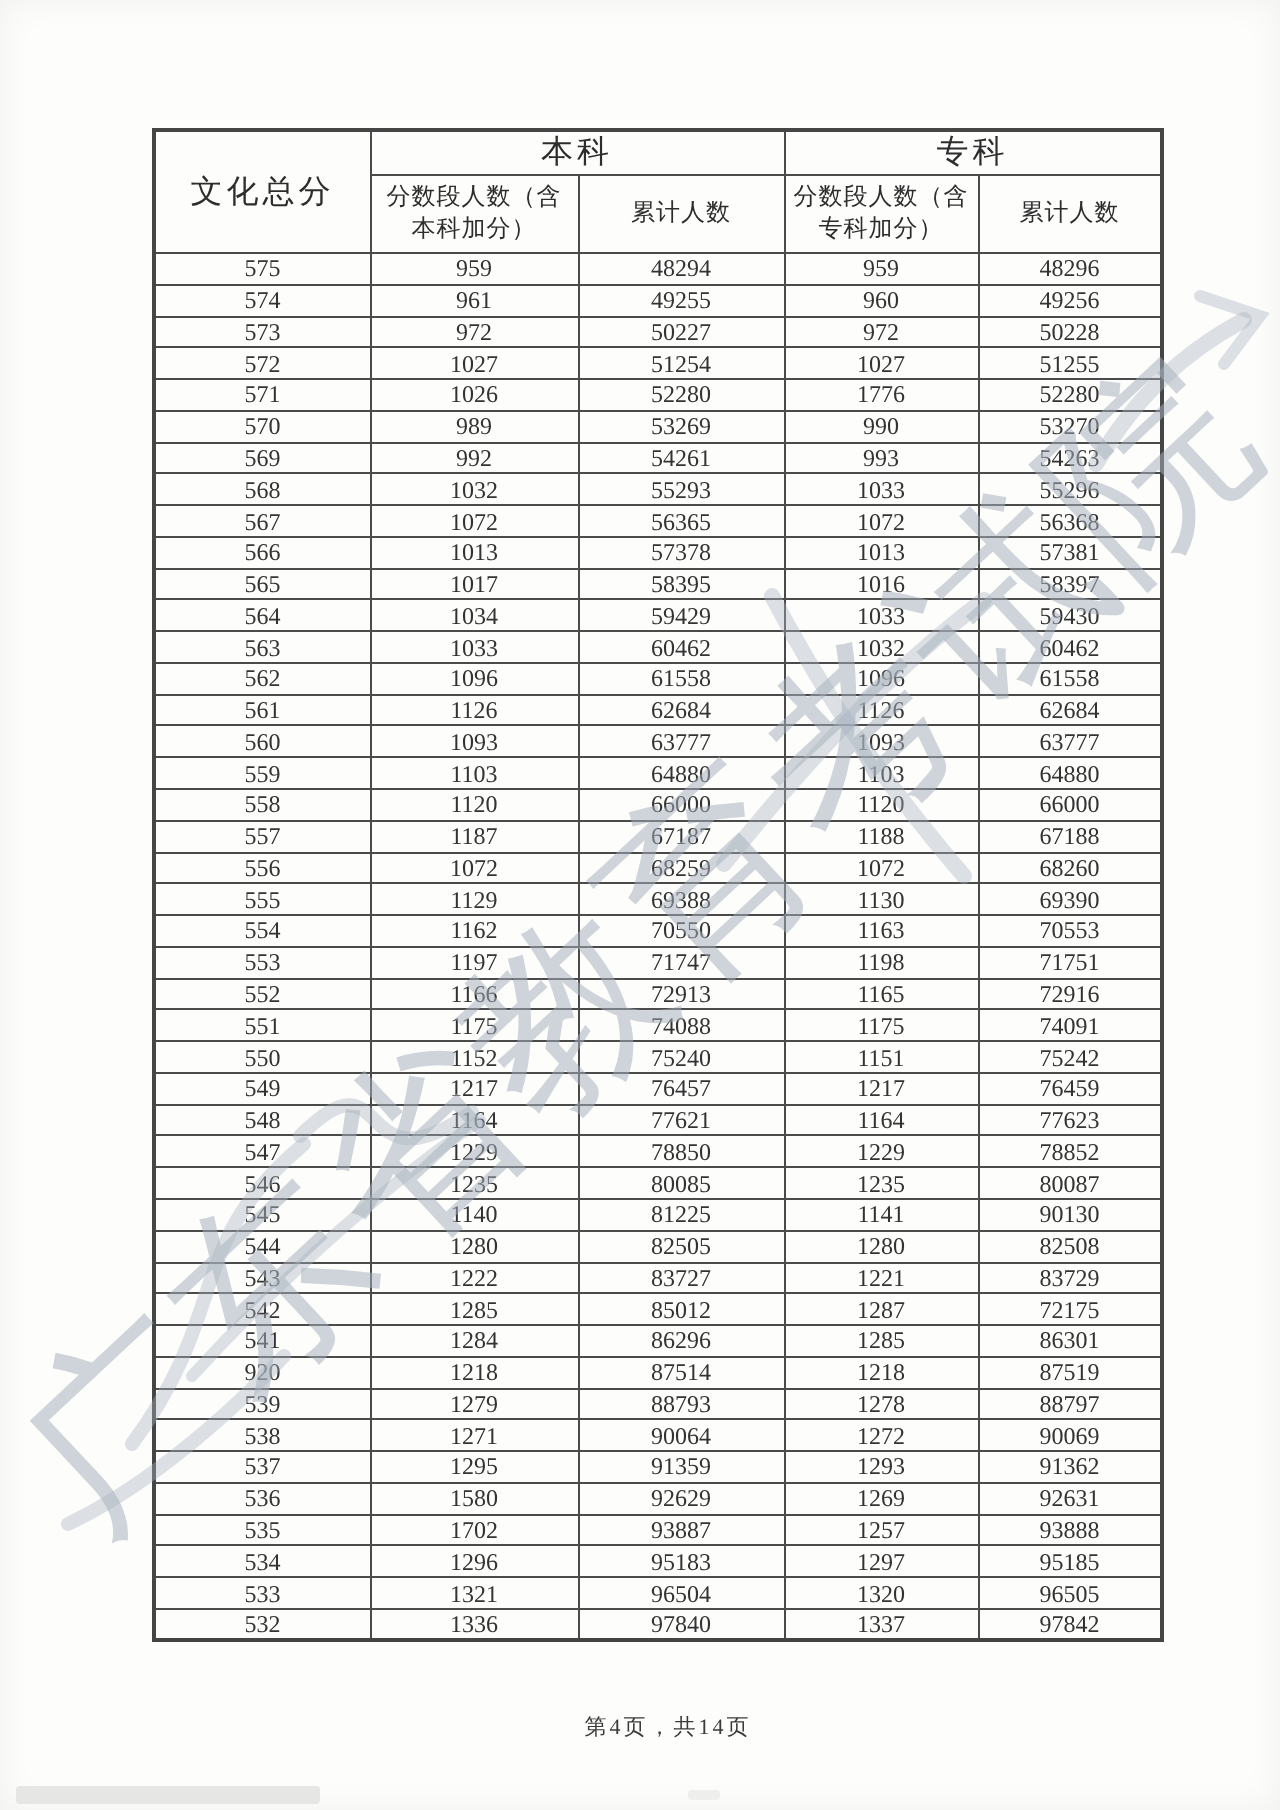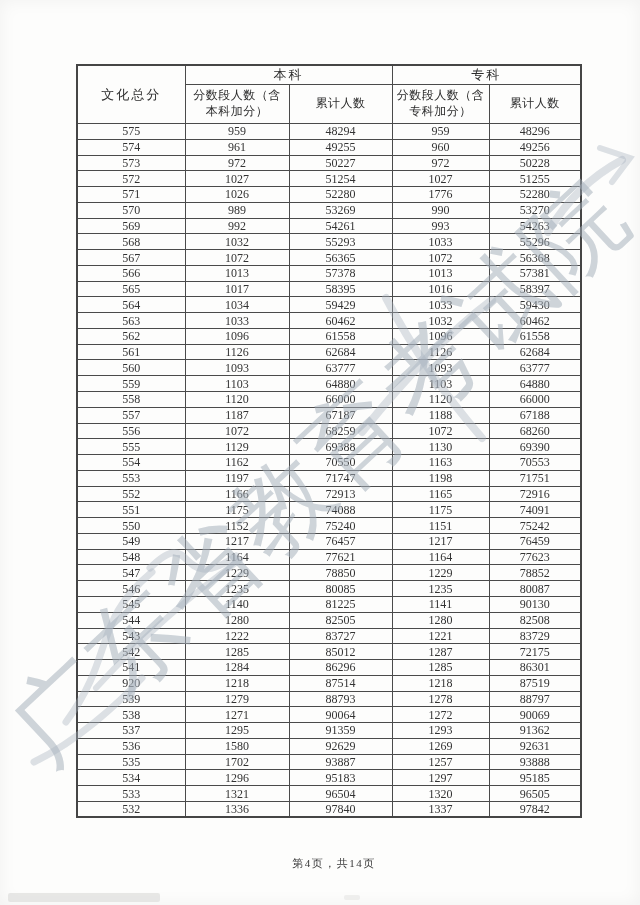--- a/index.html
+++ b/index.html
@@ -31,21 +31,21 @@
   .score-table th, .score-table td {
     border: 1px solid #4a4a4a;
     text-align: center;
     vertical-align: middle;
     padding: 0;
     font-weight: normal;
     overflow: hidden;
   }
   .score-table thead .group-row th {
     height: 19px;
-    font-size: 13px;
+    font-size: 16px;
     letter-spacing: 2px;
   }
   .score-table thead .label-row th {
     height: 39px;
     font-size: 12px;
     line-height: 1.3;
     white-space: pre-line;
     letter-spacing: 0.5px;
   }
   .score-table th.score-col {

